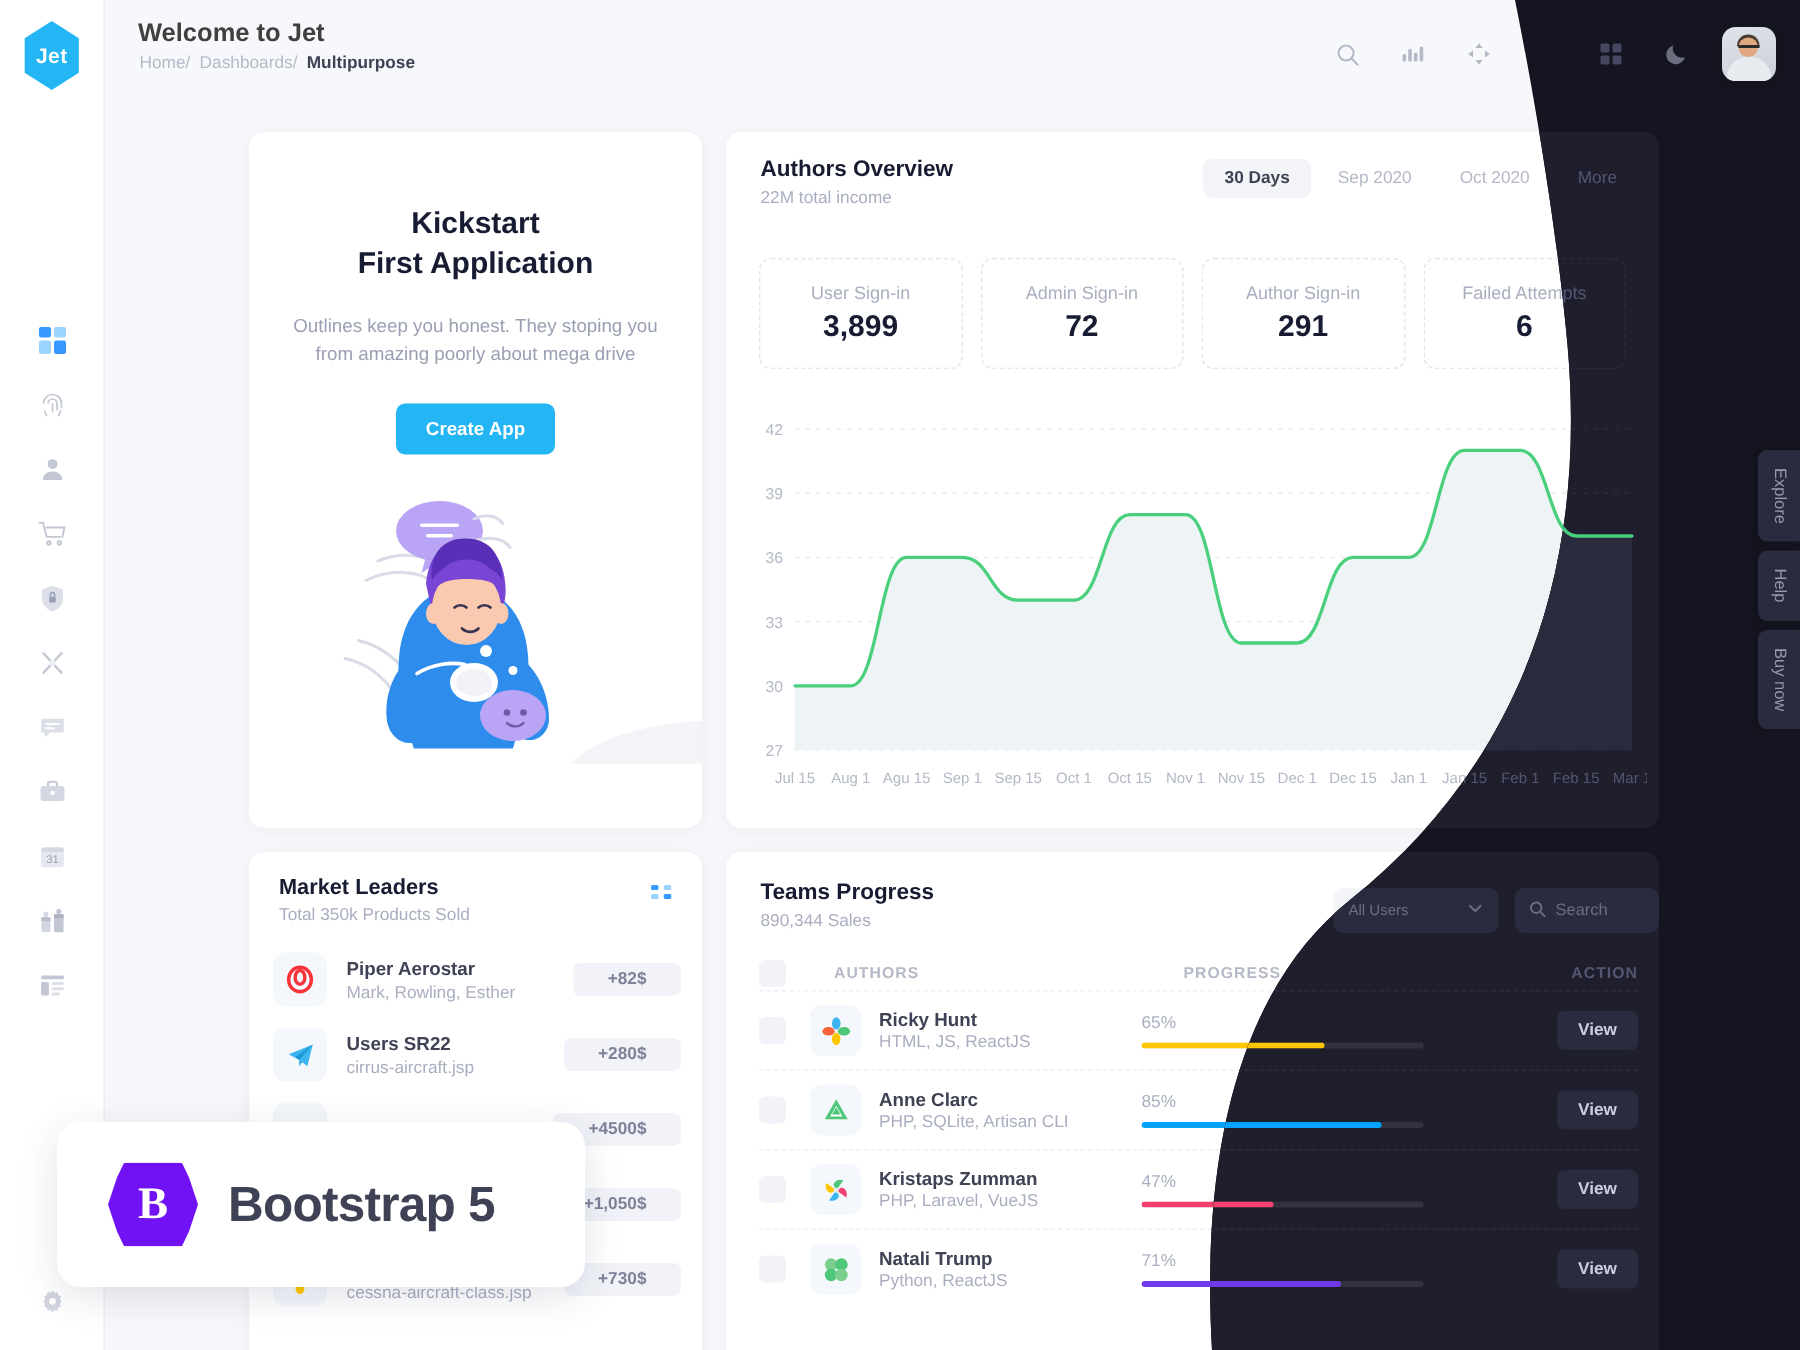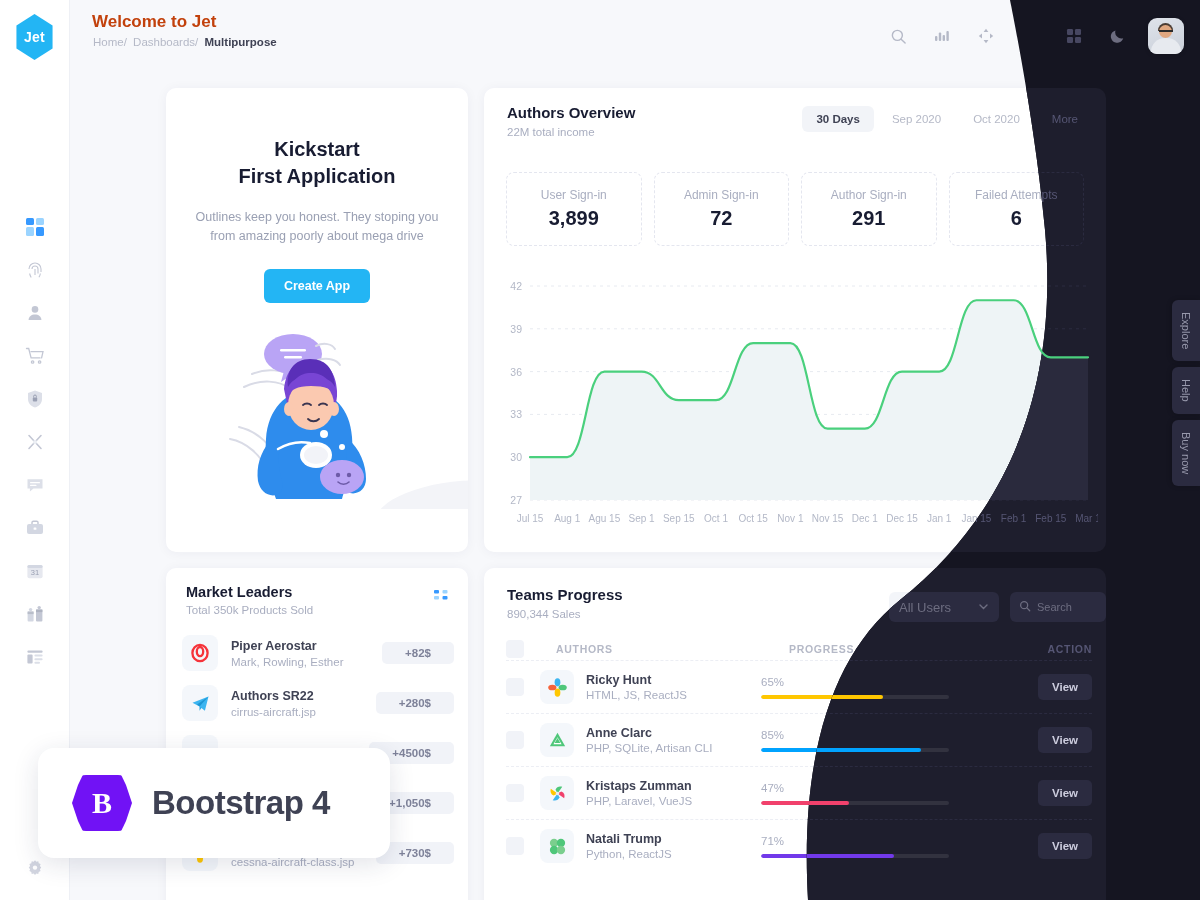--- a/index.html
+++ b/index.html
@@ -27,21 +27,21 @@
     color: #fff; font-size: 14px; font-weight: bold; letter-spacing: .3px;
   }
   .side-icons { margin-top: 155px; display: flex; flex-direction: column; gap: 19px; align-items: center; }
   .side-ic { width: 24px; height: 24px; display: flex; align-items: center; justify-content: center; color: #ec4899; }
   .side-ic svg { display: block; }
   .side-ic.active { color: #3699ff; }
   .side-gear { position: absolute; bottom: 20px; color: #d2d5e0; }
 
   
   .header { position: absolute; left: 70px; top: 0; right: 0; height: 70px; }
-  .welcome { position: absolute; left: 22px; top: 12px; font-size: 17px; font-weight: bold; color: #c2410c; }
+  .welcome { position: absolute; left: 22px; top: 12px; font-size: 17px; font-weight: bold; color: #404040; }
   .crumbs { position: absolute; left: 23px; top: 36px; font-size: 11.5px; color: #b5b9c7; }
   .crumbs .cur { color: #3f4254; font-weight: bold; }
   .crumbs span { margin-right: 3px; }
   .hdr-icons { position: absolute; right: 16px; top: 18px; display: flex; align-items: center; gap: 16px; }
   .hic { width: 28px; height: 28px; display: flex; align-items: center; justify-content: center; color: #b5b9c7; position: relative; }
   .dot-green { position: absolute; top: -3px; right: 4px; width: 7px; height: 7px; border-radius: 50%; background: #1bc5bd; }
   .avatar {
     width: 36px; height: 36px; border-radius: 9px; overflow: hidden;
     background: linear-gradient(160deg,#dfe3ea 0%,#c9cfd9 100%);
     position: relative; flex: none; box-shadow: 0 1px 4px rgba(0,0,0,.15);
@@ -88,21 +88,21 @@
   .ml-ic { width: 36px; height: 36px; border-radius: 8px; background: #f4f7fb; display: flex; align-items: center; justify-content: center; flex: none; }
   .ml-txt { margin-left: 13px; flex: 1; min-width: 0; }
   .ml-n { font-size: 12.5px; font-weight: bold; color: #3f4254; }
   .ml-d { font-size: 11.5px; color: #a9aec0; margin-top: 3px; }
   .ml-b { font-size: 11.5px; font-weight: bold; color: #7e8299; background: #f1f3f8; padding: 5px 23px; border-radius: 5px; white-space: nowrap; }
 
   
   #teams { left: 484px; top: 568px; width: 622px; height: 400px; }
   .tp-t { position: absolute; left: 23px; top: 18px; font-size: 15px; font-weight: bold; color: #181c32; }
   .tp-s { position: absolute; left: 23px; top: 40px; font-size: 11.5px; color: #a9aec0; }
-  .tp-sel { position: absolute; left: 405px; top: 24px; width: 110px; height: 30px; background: #f3f5f9; border-radius: 6px; display: flex; align-items: center; justify-content: space-between; padding: 0 10px; font-size: 13px; color: #7e8299; }
+  .tp-sel { position: absolute; left: 405px; top: 24px; width: 110px; height: 30px; background: #f3f5f9; border-radius: 6px; display: flex; align-items: center; justify-content: space-between; padding: 0 10px; font-size: 10px; color: #7e8299; }
   .tp-search { position: absolute; left: 526px; top: 24px; width: 96px; height: 30px; background: #f3f5f9; border-radius: 6px; display: flex; align-items: center; gap: 6px; padding: 0 9px; font-size: 11px; color: #a9aec0; }
   .tp-head { position: absolute; left: 22px; right: 14px; top: 72px; display: flex; align-items: center; font-size: 10.5px; font-weight: bold; letter-spacing: .7px; color: #b5b9c7; }
   .cbx { width: 18px; height: 18px; border-radius: 4px; background: #f1f3f8; flex: none; }
   .tp-rows { position: absolute; left: 22px; right: 14px; top: 92px; }
   .tp-row { display: flex; align-items: center; height: 53px; border-top: 1px dashed #eceef4; }
   .tp-ic { width: 34px; height: 34px; border-radius: 8px; background: #f4f7fb; display: flex; align-items: center; justify-content: center; margin-left: 16px; flex: none; }
   .tp-nm { margin-left: 12px; width: 175px; }
   .tp-n { font-size: 12.5px; font-weight: bold; color: #3f4254; }
   .tp-d { font-size: 11.5px; color: #a9aec0; margin-top: 2px; }
   .tp-pr { width: 188px; }
@@ -447,21 +447,21 @@
         </div>
         <div class="ml-row">
           <div class="ml-ic">
             <svg width="21" height="21" viewBox="0 0 21 21">
                 <path d="M2.5 9.8 18.5 3.4l-3.6 14.4-5.4-4.2z" fill="#3cb5f0"></path>
                 <path d="M9.5 13.6 18.5 3.4 7 11.6z" fill="#1d96d4"></path>
                 <path d="M9.5 13.6v4.2l2.2-3.2z" fill="#2aa7e4"></path>
               </svg>
           </div>
           <div class="ml-txt">
-            <div class="ml-n">Authors SR22</div>
+            <div class="ml-n">Users SR22</div>
             <div class="ml-d">cirrus-aircraft.jsp</div>
           </div>
           <div class="ml-b">+280$</div>
         </div>
         <div class="ml-row">
           <div class="ml-ic"></div>
           <div class="ml-txt">
             <div class="ml-n"></div>
             <div class="ml-d"></div>
           </div>
@@ -833,16 +833,16 @@
       <div class="sidetab">Explore</div>
       <div class="sidetab">Help</div>
       <div class="sidetab">Buy now</div>
     </div>
   </div>
 
   <div id="bsbadge">
     <div class="bs-logo">
       <span>B</span>
     </div>
-    <div class="bs-label">Bootstrap 4</div>
+    <div class="bs-label">Bootstrap 5</div>
   </div>
 
 </div>
 
 </body></html>

